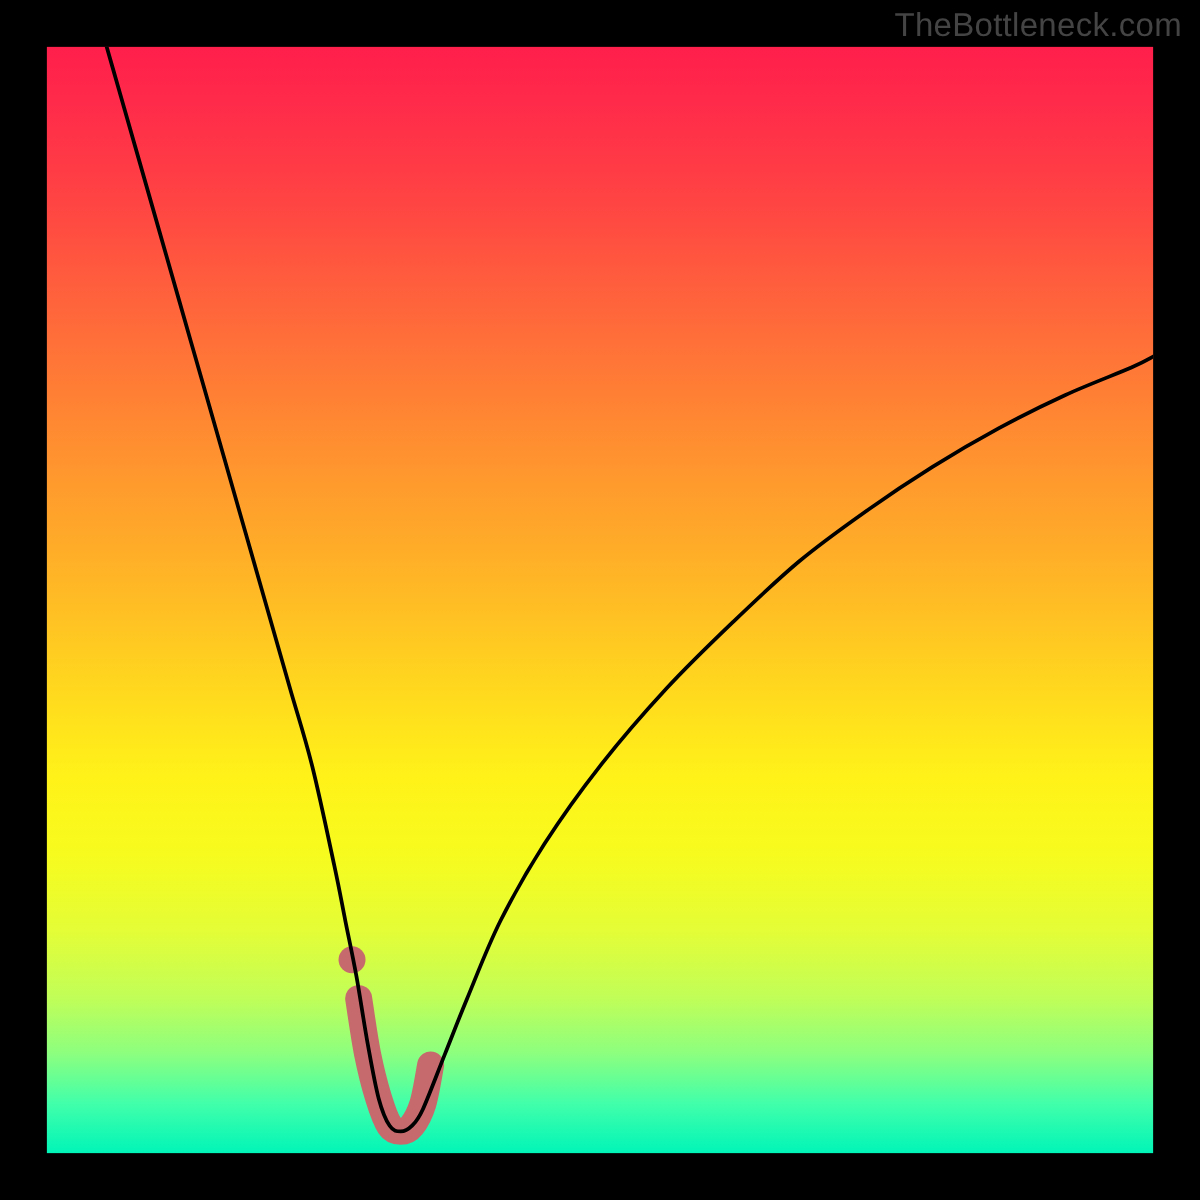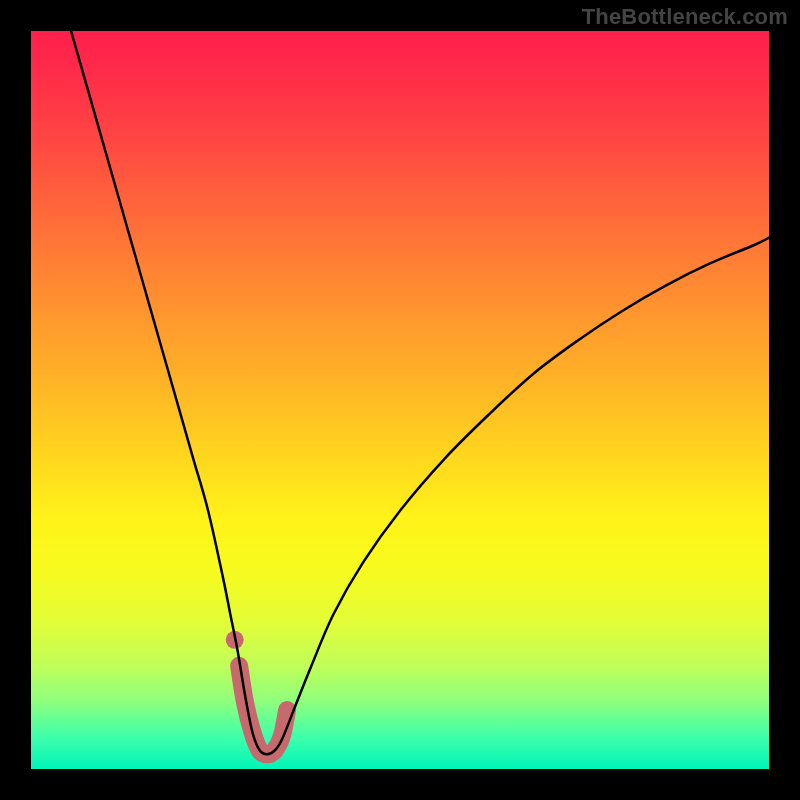--- a/index.html
+++ b/index.html
@@ -17,21 +17,21 @@
     width: 800px;
     height: 800px;
     background: #000;
   }
   .watermark {
     position: absolute;
     top: 4px;
     right: 12px;
     color: #444;
     font-size: 22px;
-    font-weight: 700;
+    font-weight: 400;
     letter-spacing: 0.2px;
     z-index: 30;
   }
   .plot-wrap {
     position: absolute;
     left: 31px;
     top: 31px;
     width: 738px;
     height: 738px;
     overflow: hidden;

